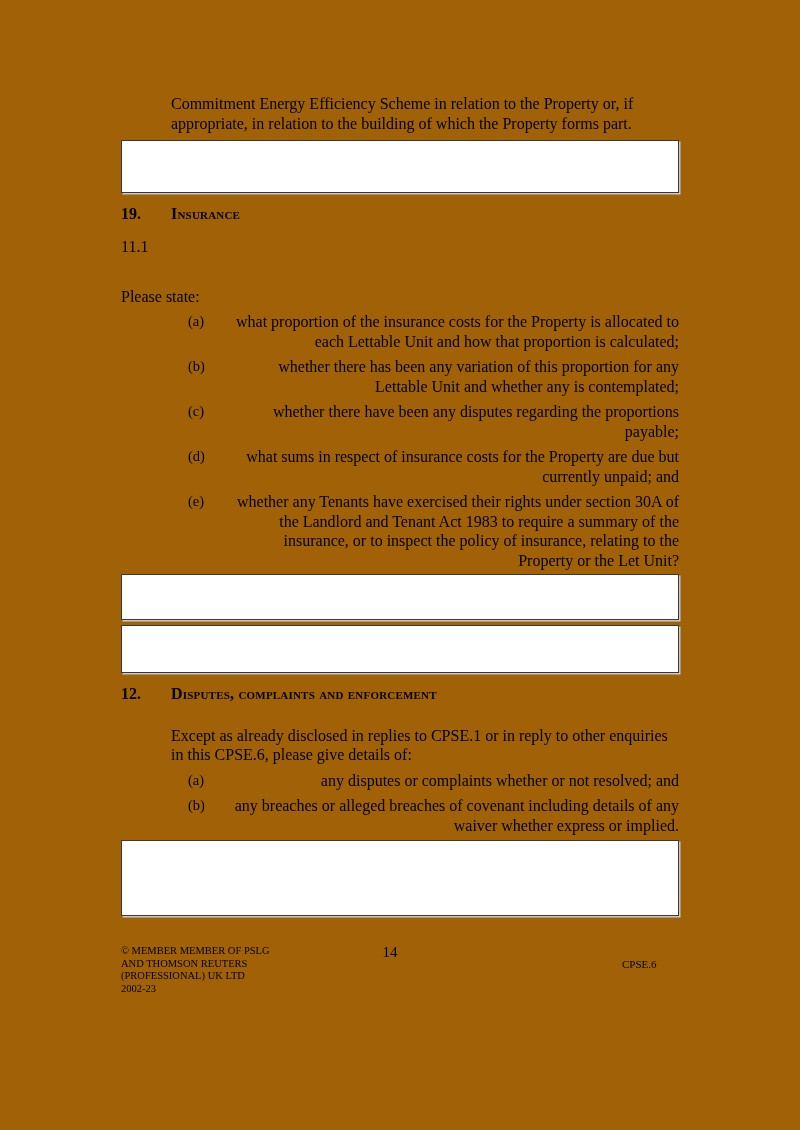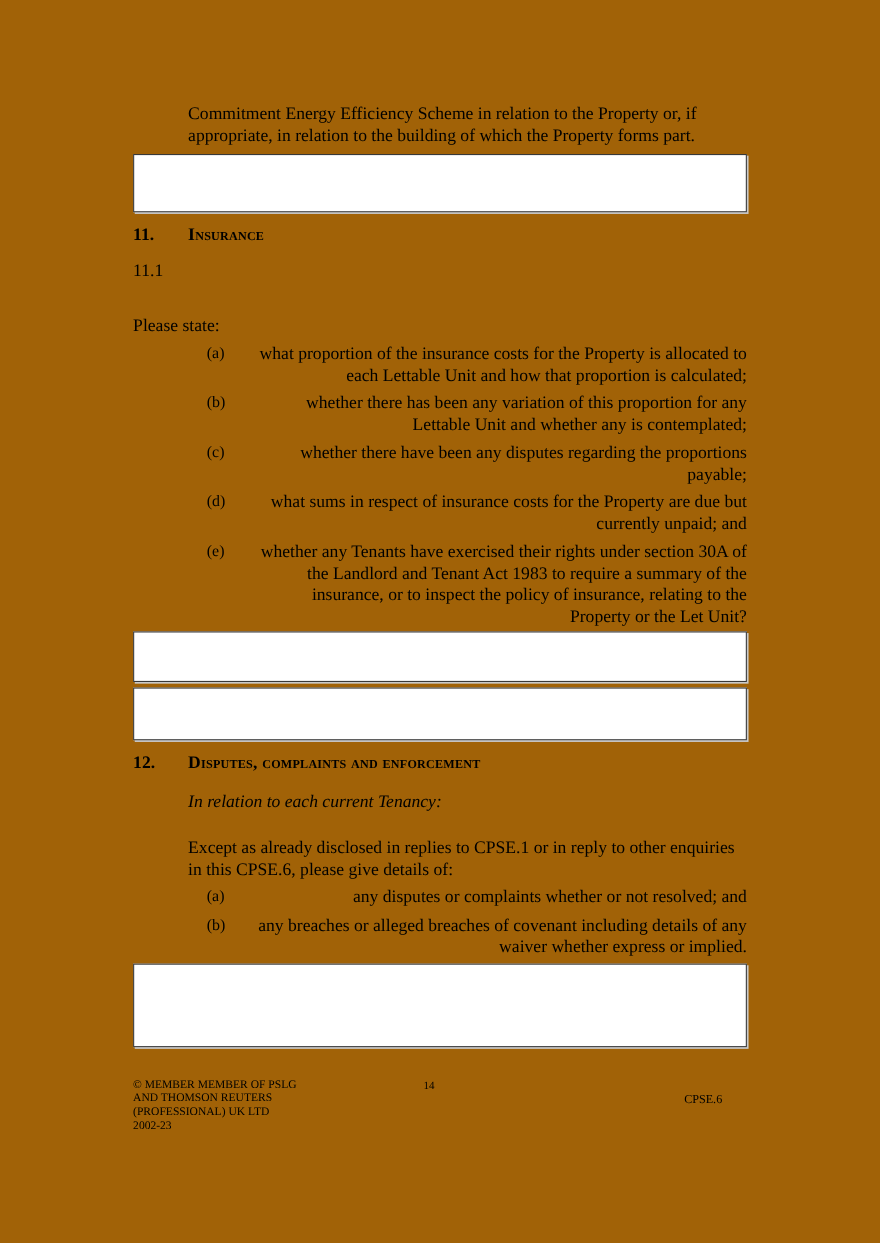--- a/index.html
+++ b/index.html
@@ -53,39 +53,39 @@
   .footer {
     position: relative;
     margin-top: 29px;
     height: 60px;
     font-size: 10.5px;
     line-height: 12.6px;
   }
   .footer .copyright { width: 180px; }
   .footer .page-number {
     position: absolute; left: 259px; top: 1px;
-    width: 20px; text-align: center; font-size: 10px;
+    width: 20px; text-align: center; font-size: 15px;
   }
   .footer .doc-ref {
     position: absolute; left: 501px; top: 13px;
     font-size: 11px;
   }
 </style>
 </head>
 <body>
 
 <div class="page">
   <div class="content">
 
     <p class="indent">Commitment Energy Efficiency Scheme in relation to the Property or, if appropriate, in relation to the building of which the Property forms part.</p>
 
     <div class="answer-box box-1"></div>
 
     <div class="heading mt-h11">
-      <span class="num">11.</span>
+      <span class="num">19.</span>
       <span class="title">Insurance</span>
     </div>
 
     <div class="row mt-q">
       <span class="num">11.1</span>
       <span class="body">Please state:</span>
     </div>
 
     <div class="sub">
       <span class="sub-label">(a)</span>
@@ -111,21 +111,20 @@
     <div class="answer-box box-2"></div>
 
 
     <div class="answer-box box-3"></div>
 
     <div class="heading mt-h11">
       <span class="num">12.</span>
       <span class="title">Disputes, complaints and enforcement</span>
     </div>
 
-    <p class="indent italic mt-italic">In relation to each current Tenancy:</p>
 
     <p class="indent mt-lead">Except as already disclosed in replies to CPSE.1 or in reply to other enquiries in this CPSE.6, please give details of:</p>
 
     <div class="sub">
       <span class="sub-label">(a)</span>
       <span class="sub-text">any disputes or complaints whether or not resolved; and</span>
     </div>
     <div class="sub">
       <span class="sub-label">(b)</span>
       <span class="sub-text">any breaches or alleged breaches of covenant including details of any waiver whether express or implied.</span>

